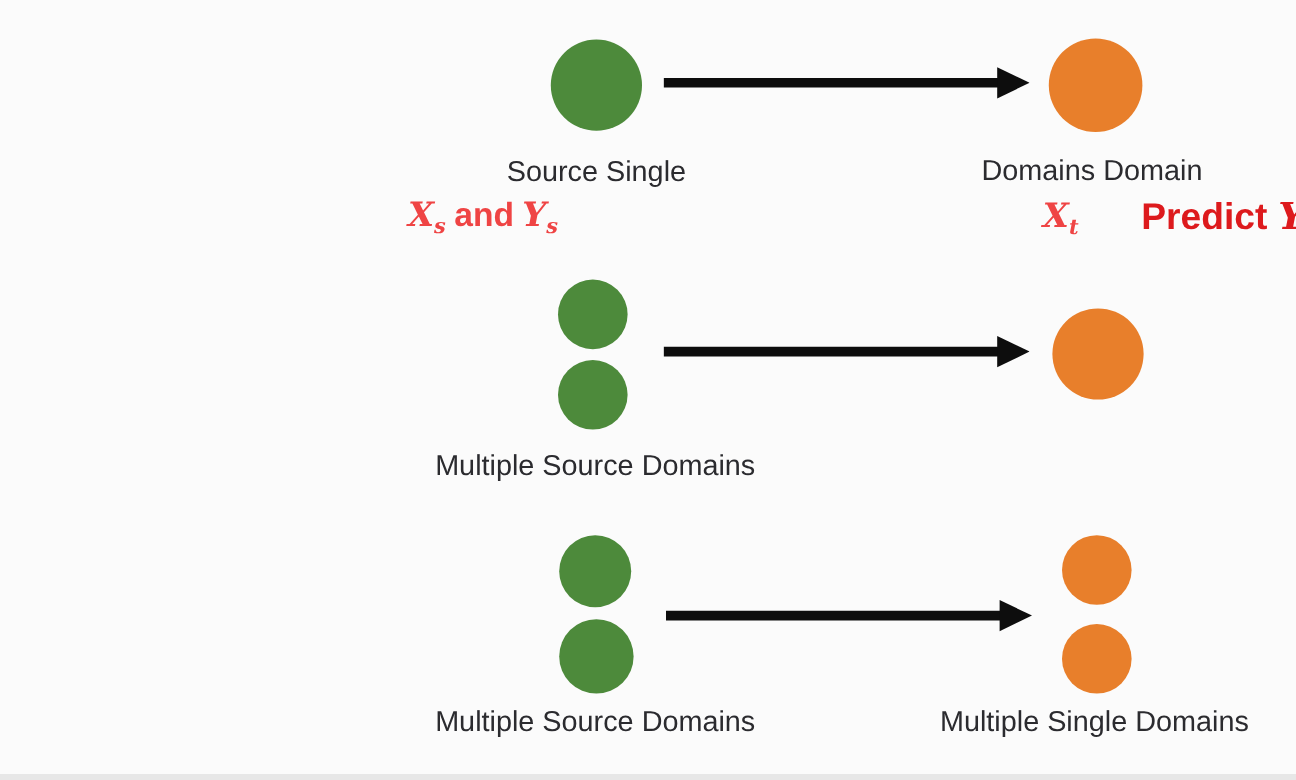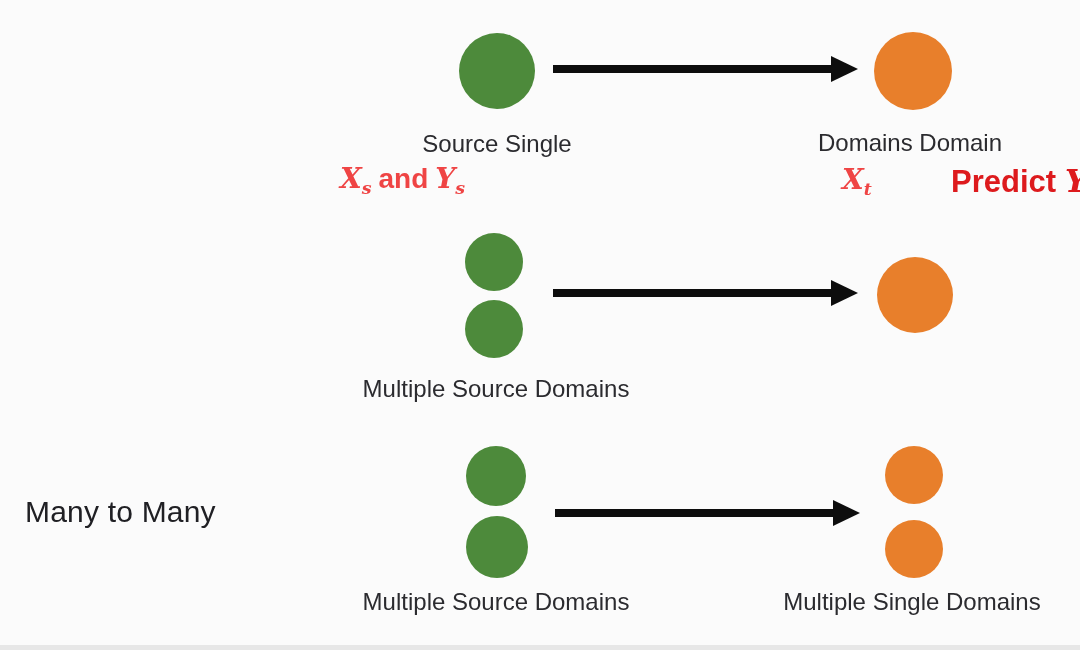--- a/index.html
+++ b/index.html
@@ -95,42 +95,41 @@
   <div class="circle target" style="left:874px;top:32px;width:78px;height:78px"></div>
 
   <div class="sub-label" style="left:347px;top:130px">Source Single</div>
 
   <div class="math" style="left:340px;top:162px;width:300px">
     <span class="mvar">X</span><sub>s</sub><span class="mand">and</span><span class="mvar">Y</span><sub>s</sub>
   </div>
 
   <div class="sub-label" style="left:760px;top:129px">Domains Domain</div>
 
-  <div class="math" style="left:842px;top:163px;width:64px">
+  <div class="math" style="left:869px;top:163px;width:64px">
     <span class="mvar">X</span><sub>t</sub>
   </div>
 
   <div class="predict" style="left:951px;top:163px">
     <span class="predict-word">Predict</span><span class="mvar">Y</span><sub>t</sub>
   </div>
 
 
   <div class="circle source" style="left:465px;top:233px;width:58px;height:58px"></div>
   <div class="circle source" style="left:465px;top:300px;width:58px;height:58px"></div>
 
   <svg class="arrow" style="left:553px;top:278px" width="305" height="30" viewBox="0 0 305 30">
     <line x1="0" y1="15" x2="281" y2="15" stroke-width="8"></line>
     <polygon points="278,2 305,15 278,28"></polygon>
   </svg>
 
   <div class="circle target" style="left:877px;top:257px;width:76px;height:76px"></div>
 
   <div class="sub-label" style="left:346px;top:375px">Multiple Source Domains</div>
 
-  <div class="row-label" style="left:25px;top:495px">Many to Many</div>
 
   <div class="circle source" style="left:466px;top:446px;width:60px;height:60px"></div>
   <div class="circle source" style="left:466px;top:516px;width:62px;height:62px"></div>
 
   <svg class="arrow" style="left:555px;top:498px" width="305" height="30" viewBox="0 0 305 30">
     <line x1="0" y1="15" x2="281" y2="15" stroke-width="8"></line>
     <polygon points="278,2 305,15 278,28"></polygon>
   </svg>
 
   <div class="circle target" style="left:885px;top:446px;width:58px;height:58px"></div>

